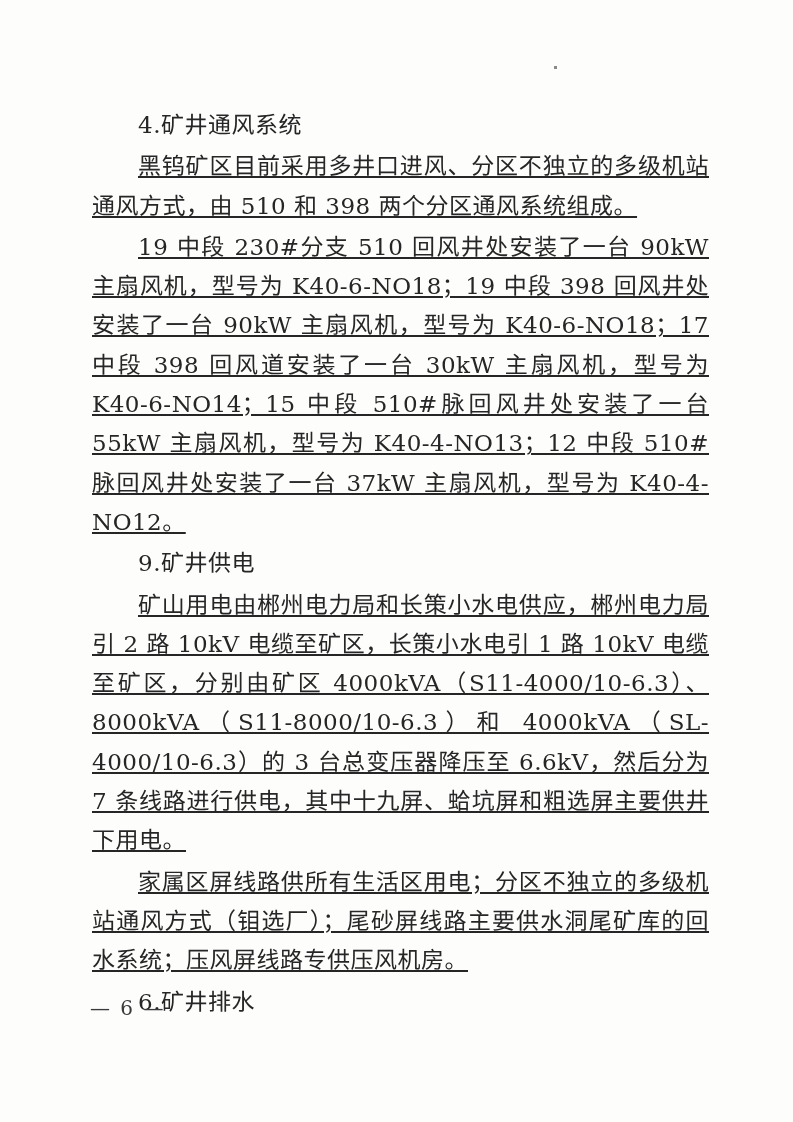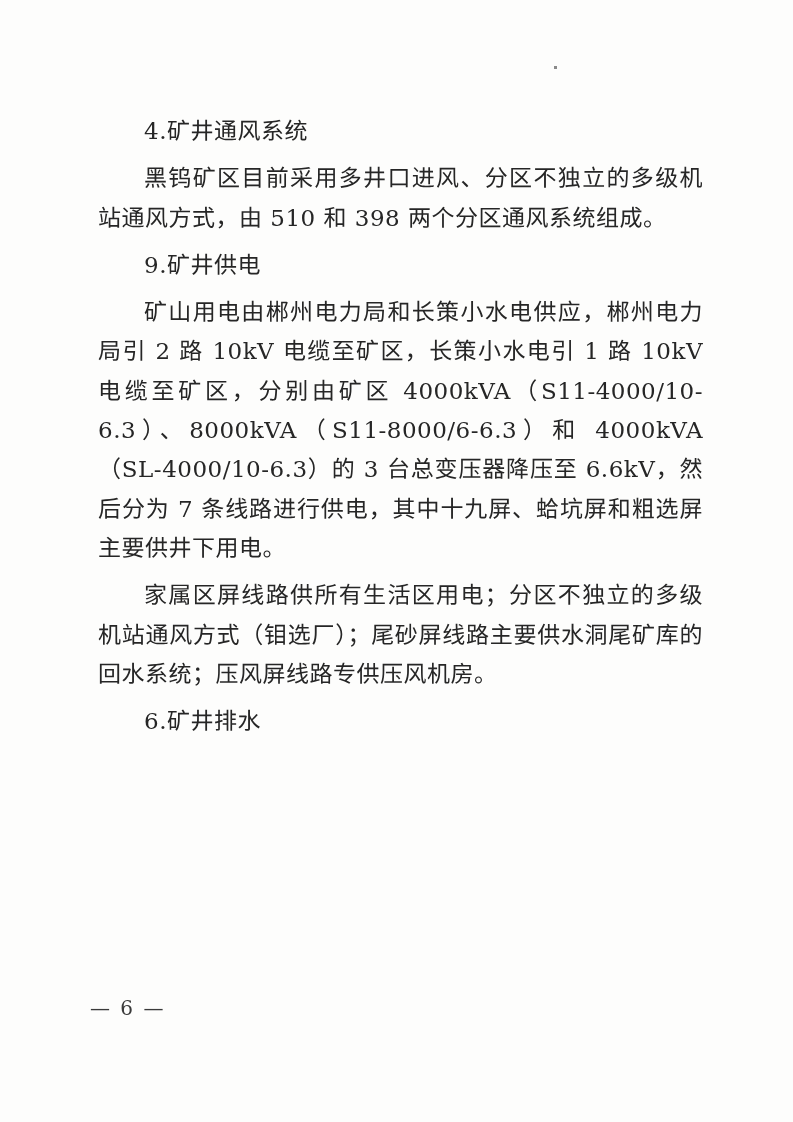--- a/index.html
+++ b/index.html
@@ -17,31 +17,32 @@
     font-family: "DejaVu Serif", "Liberation Serif", serif;
     color: #262626;
   }
   .content {
     position: absolute;
     left: 90px;
     top: 104px;
     width: 621px;
   }
   .content p, .content h2 {
-    margin: 8px;
+    margin: 2px;
     padding: 0;
     font-size: 23px;
     font-weight: normal;
     line-height: 39.3px;
     letter-spacing: 0.5px;
   }
   .content p {
     text-align: justify;
     text-align-last: left;
     text-indent: 2em;
+    text-decoration: underline;
   }
   .content h2 {
     text-indent: 2em;
   }
   .page-number {
     position: absolute;
     left: 90px;
     top: 996px;
     font-size: 20px;
     letter-spacing: 2px;
@@ -60,25 +61,26 @@
 <body>
 
 <div class="page">
   <span class="speck"></span>
 
   <div class="content">
 
     <section>
       <h2>4.矿井通风系统</h2>
       <p>黑钨矿区目前采用多井口进风、分区不独立的多级机站通风方式，由 510 和 398 两个分区通风系统组成。</p>
+      <p>19 中段 230#分支 510 回风井处安装了一台 90kW 主扇风机，型号为 K40-6-NO18；19 中段 398 回风井处安装了一台 90kW 主扇风机，型号为 K40-6-NO18；17 中段 398 回风道安装了一台 30kW 主扇风机，型号为 K40-6-NO14；15 中段 510#脉回风井处安装了一台 55kW 主扇风机，型号为 K40-4-NO13；12 中段 510#脉回风井处安装了一台 37kW 主扇风机，型号为 K40-4-NO12。</p>
     </section>
 
     <section>
       <h2>9.矿井供电</h2>
-      <p>矿山用电由郴州电力局和长策小水电供应，郴州电力局引 2 路 10kV 电缆至矿区，长策小水电引 1 路 10kV 电缆至矿区，分别由矿区 4000kVA（S11-4000/10-6.3）、8000kVA（S11-8000/6-6.3）和 4000kVA（SL-4000/10-6.3）的 3 台总变压器降压至 6.6kV，然后分为 7 条线路进行供电，其中十九屏、蛤坑屏和粗选屏主要供井下用电。</p>
+      <p>矿山用电由郴州电力局和长策小水电供应，郴州电力局引 2 路 10kV 电缆至矿区，长策小水电引 1 路 10kV 电缆至矿区，分别由矿区 4000kVA（S11-4000/10-6.3）、8000kVA（S11-8000/10-6.3）和 4000kVA（SL-4000/10-6.3）的 3 台总变压器降压至 6.6kV，然后分为 7 条线路进行供电，其中十九屏、蛤坑屏和粗选屏主要供井下用电。</p>
       <p>家属区屏线路供所有生活区用电；分区不独立的多级机站通风方式（钼选厂）；尾砂屏线路主要供水洞尾矿库的回水系统；压风屏线路专供压风机房。</p>
     </section>
 
     <section>
       <h2>6.矿井排水</h2>
 
     </section>
 
   </div>
 

